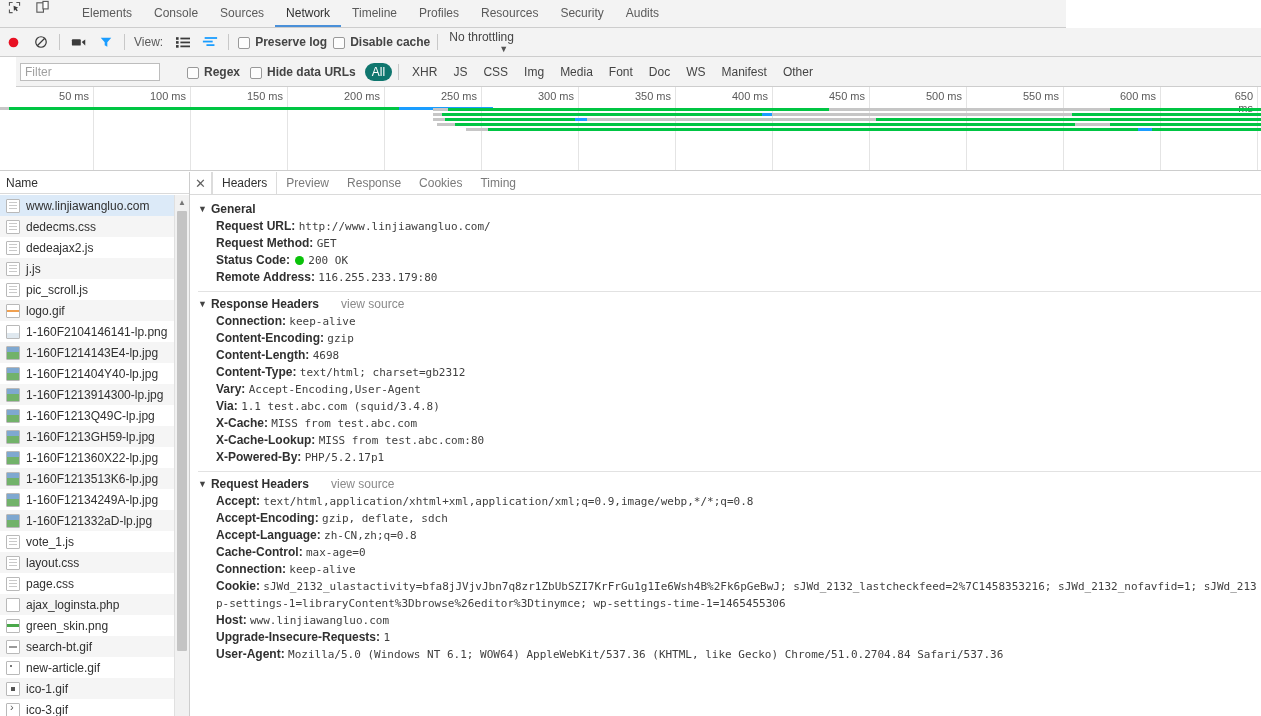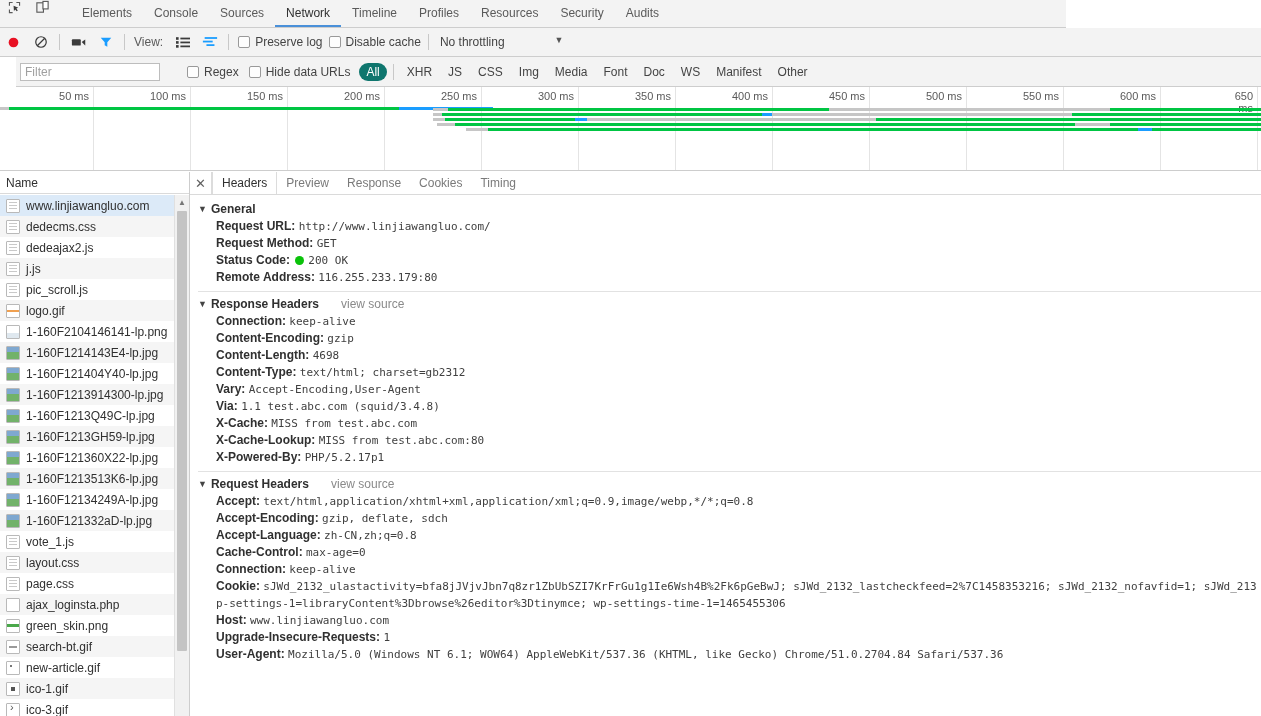--- a/index.html
+++ b/index.html
@@ -39,27 +39,27 @@
   
   .toolbar {
     position: absolute; left: 0; top: 28px; width: 1261px; height: 29px;
     background: #f3f3f3;
     border-bottom: 1px solid #cdcdcd;
     display: flex; align-items: center;
   }
   .tool-btn { width: 27px; height: 28px; display:flex; align-items:center; justify-content:center; cursor:pointer; }
   .vsep { width: 1px; height: 16px; background: #c8c8c8; margin: 0 5px; }
   .view-label { font-size: 12px; color: #5a5a5a; margin: 0 6px 0 4px; }
-  .chk-wrap { display: flex; align-items: center; margin: 0 2px 0 4px; cursor: pointer; }
+  .chk-wrap { display: flex; align-items: flex-end; margin: 0 2px 0 4px; cursor: pointer; font-weight: bold; }
   .chk {
     width: 12px; height: 12px; border: 1px solid #999; background: #fdfdfd;
     border-radius: 2px; margin-right: 5px; display:inline-block;
   }
   .chk-label { font-size: 12px; color: #444; }
-  .throttle { display:flex; align-items:flex-start; margin-left: 6px; cursor:pointer; }
+  .throttle { display:flex; align-items:flex-start; margin-left: 6px; cursor:pointer;flex-direction:column; }
   .throttle-text { font-size: 12px; color: #444; }
   .throttle-arrow { margin-left: 50px; font-size: 9px; color: #555; }
 
   
   .filterbar {
     position: absolute; left: 16px; top: 57px; width: 1261px; height: 30px;
     background: #f3f3f3; border-bottom: 1px solid #cdcdcd;
     display: flex; align-items: center;
   }
   .filter-input {

